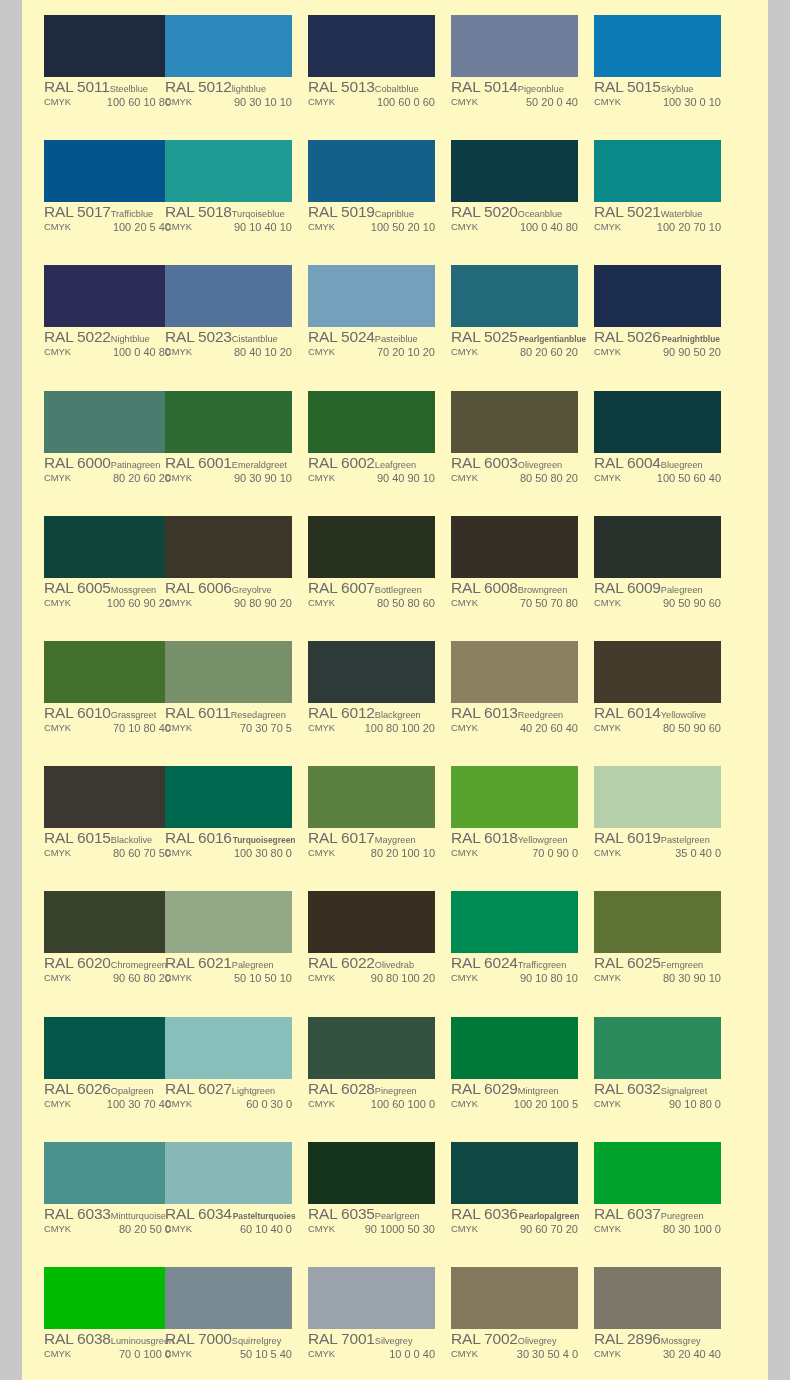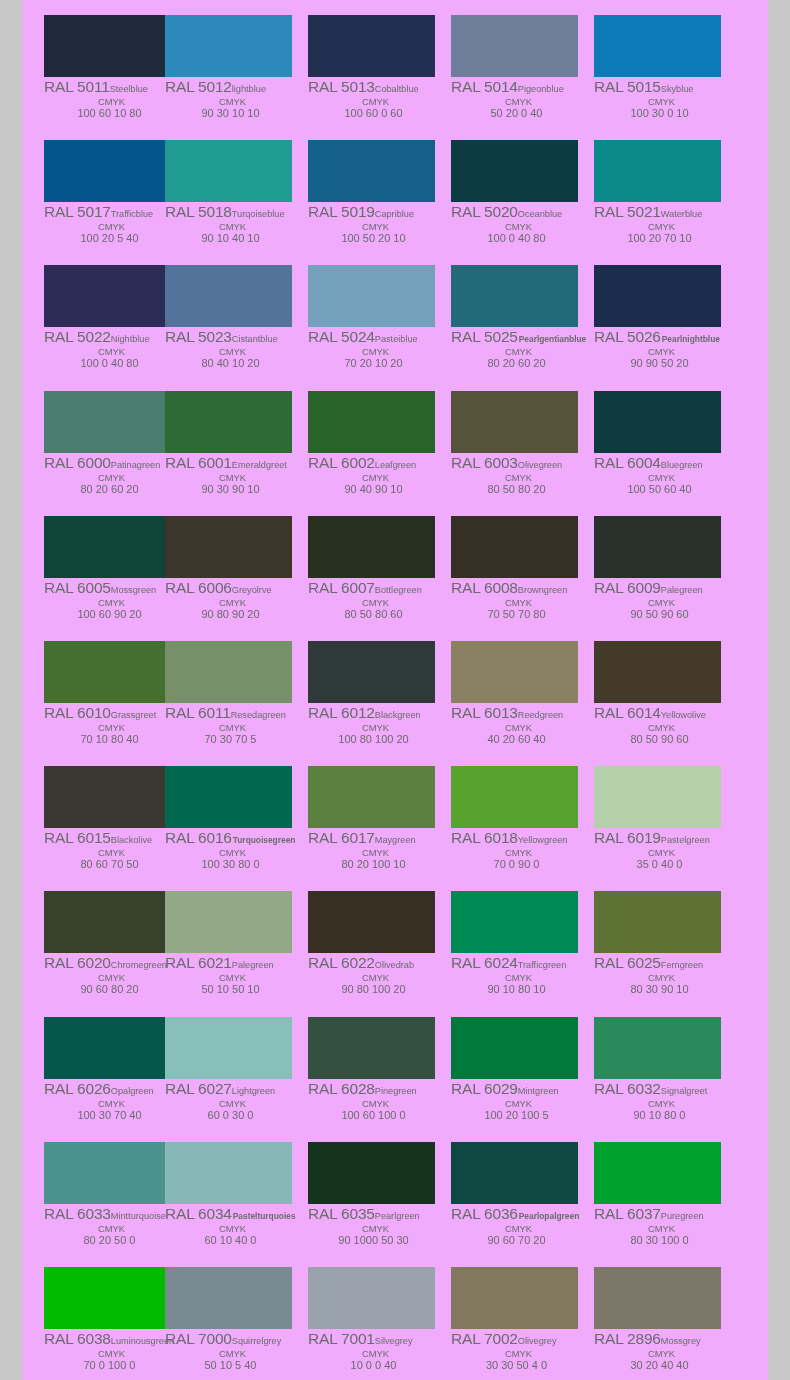--- a/index.html
+++ b/index.html
@@ -15,21 +15,21 @@
     position: relative;
     overflow: hidden;
     background: #c8c8c8;
   }
   .page {
     position: absolute;
     left: 22px;
     top: 0;
     width: 746px;
     height: 1380px;
-    background: #f0abfc;
+    background: #fef9c3;
     overflow: hidden;
   }
   .grid {
     position: absolute;
     left: 0;
     top: 0;
     width: 746px;
   }
   .row {
     display: flex;
@@ -65,25 +65,24 @@
     font-family: "Liberation Sans", sans-serif;
   }
   .ral-name {
     font-size: 9.2px;
     color: #6b6b6b;
     font-family: "Liberation Sans", sans-serif;
   }
   .ral-name.tight { margin-left: 1px; font-size: 8.4px; font-weight: bold; }
   .line2 {
     display: flex;
-    align-items: center;
+    align-items: flex-start;
     white-space: nowrap;
     height: 14px;
     margin-top: 1px;
-    flex-direction: column;
   }
   .cmyk-label {
     font-size: 9.4px;
     color: #6b6b6b;
     font-family: "Liberation Sans", sans-serif;
   }
   .cmyk-vals {
     font-size: 11px;
     color: #6b6b6b;
     margin-left: 4px;

